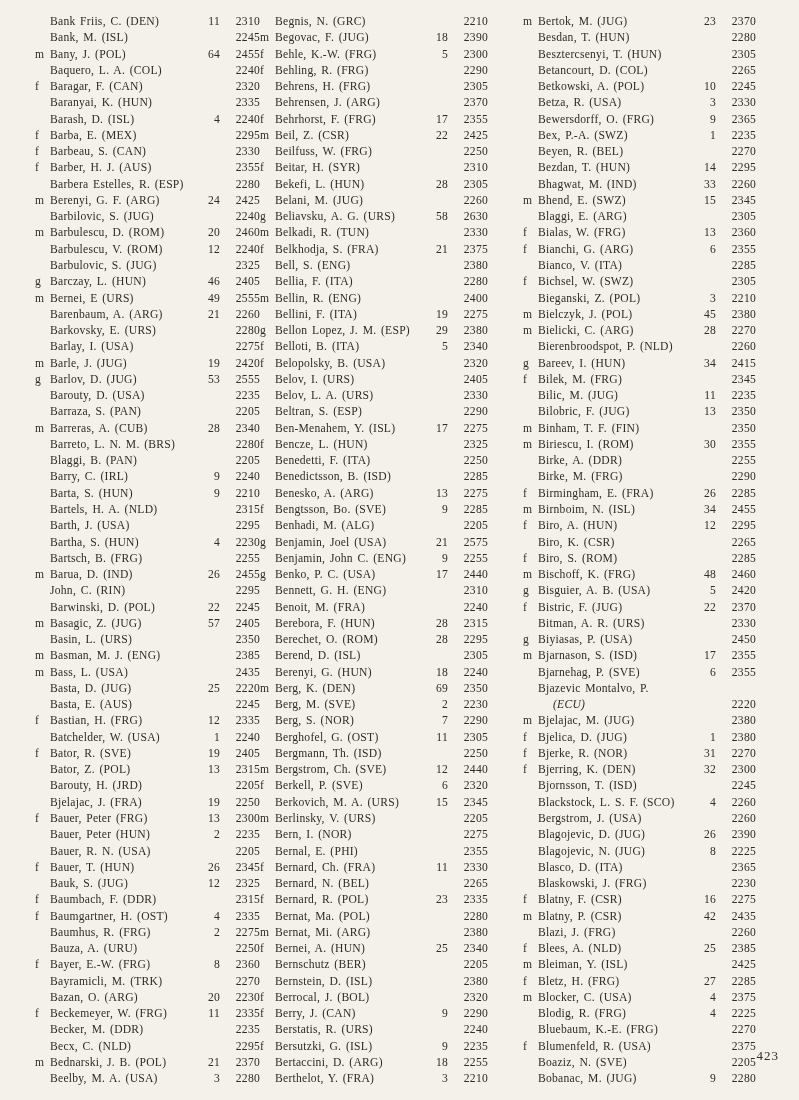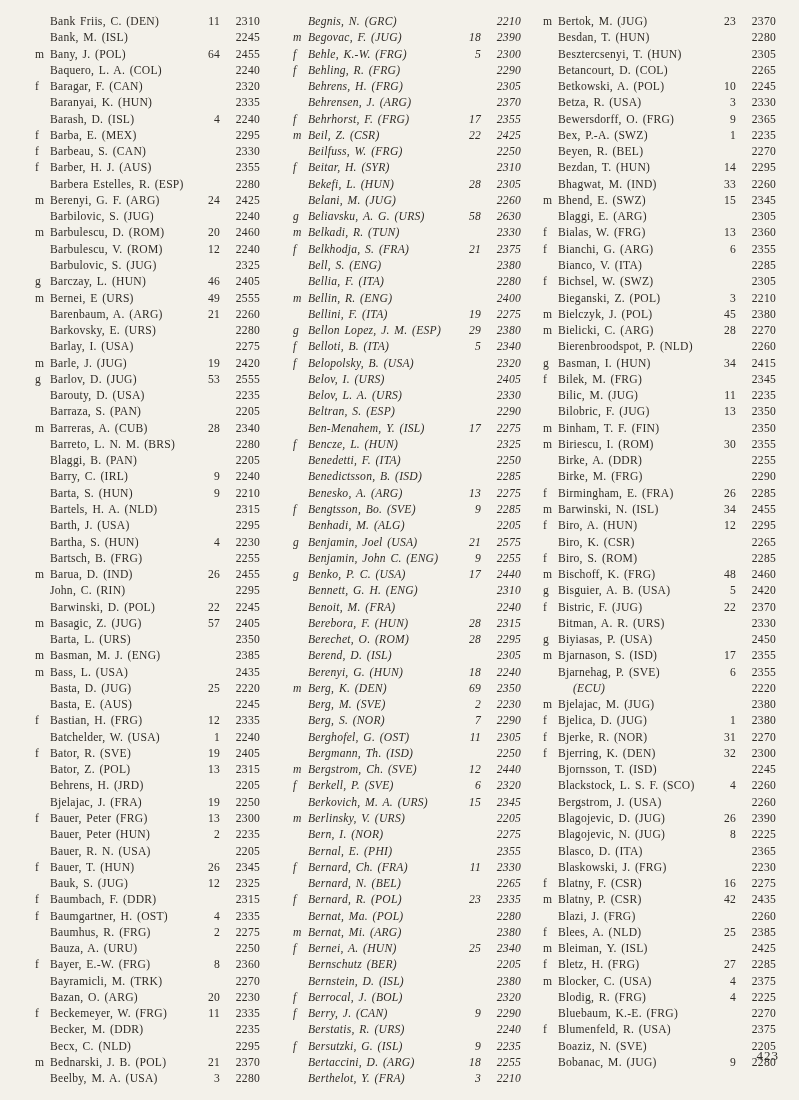--- a/index.html
+++ b/index.html
@@ -14,22 +14,22 @@
     background: #f3f1ea;
     overflow: hidden;
     color: #2f2b26;
   }
   .list-wrap {
     position: absolute;
     top: 14px; left: 35px; right: 14px;
     display: flex;
   }
   .col { flex: 0 0 auto; }
-  .col-1 { width: 225px; margin-right: 33px; }
-  .col-2 { width: 228px; margin-right: 22px; font-style: italic; }
+  .col-1 { width: 225px; }
+  .col-2 { width: 228px; margin-right: 35px; }
   .col-3 { width: 233px; }
   .row {
     display: flex;
     align-items: baseline;
     height: 16.27px;
     font-size: 11.6px;
     line-height: 16.27px;
     letter-spacing: 0.25px;
     word-spacing: 1.5px;
     white-space: nowrap;
@@ -276,21 +276,21 @@
           <span class="rating">2245</span>
         </div>
         <div class="row">
           <span class="prefix">m</span>
           <span class="name">Basagic, Z. (JUG)</span>
           <span class="games">57</span>
           <span class="rating">2405</span>
         </div>
         <div class="row">
           <span class="prefix"></span>
-          <span class="name">Barta, L. (URS)</span>
+          <span class="name">Basin, L. (URS)</span>
           <span class="games"></span>
           <span class="rating">2350</span>
         </div>
         <div class="row">
           <span class="prefix">m</span>
           <span class="name">Basman, M. J. (ENG)</span>
           <span class="games"></span>
           <span class="rating">2385</span>
         </div>
         <div class="row">
@@ -330,21 +330,21 @@
           <span class="rating">2405</span>
         </div>
         <div class="row">
           <span class="prefix"></span>
           <span class="name">Bator, Z. (POL)</span>
           <span class="games">13</span>
           <span class="rating">2315</span>
         </div>
         <div class="row">
           <span class="prefix"></span>
-          <span class="name">Behrens, H. (JRD)</span>
+          <span class="name">Barouty, H. (JRD)</span>
           <span class="games"></span>
           <span class="rating">2205</span>
         </div>
         <div class="row">
           <span class="prefix"></span>
           <span class="name">Bjelajac, J. (FRA)</span>
           <span class="games">19</span>
           <span class="rating">2250</span>
         </div>
         <div class="row">
@@ -970,21 +970,21 @@
           <span class="rating">2270</span>
         </div>
         <div class="row">
           <span class="prefix"></span>
           <span class="name">Bierenbroodspot, P. (NLD)</span>
           <span class="games"></span>
           <span class="rating">2260</span>
         </div>
         <div class="row">
           <span class="prefix">g</span>
-          <span class="name">Basman, I. (HUN)</span>
+          <span class="name">Bareev, I. (HUN)</span>
           <span class="games">34</span>
           <span class="rating">2415</span>
         </div>
         <div class="row">
           <span class="prefix">f</span>
           <span class="name">Bilek, M. (FRG)</span>
           <span class="games"></span>
           <span class="rating">2345</span>
         </div>
         <div class="row">
@@ -1024,21 +1024,21 @@
           <span class="rating">2290</span>
         </div>
         <div class="row">
           <span class="prefix">f</span>
           <span class="name">Birmingham, E. (FRA)</span>
           <span class="games">26</span>
           <span class="rating">2285</span>
         </div>
         <div class="row">
           <span class="prefix">m</span>
-          <span class="name">Barwinski, N. (ISL)</span>
+          <span class="name">Birnboim, N. (ISL)</span>
           <span class="games">34</span>
           <span class="rating">2455</span>
         </div>
         <div class="row">
           <span class="prefix">f</span>
           <span class="name">Biro, A. (HUN)</span>
           <span class="games">12</span>
           <span class="rating">2295</span>
         </div>
         <div class="row">
@@ -1087,20 +1087,26 @@
           <span class="prefix">m</span>
           <span class="name">Bjarnason, S. (ISD)</span>
           <span class="games">17</span>
           <span class="rating">2355</span>
         </div>
         <div class="row">
           <span class="prefix"></span>
           <span class="name">Bjarnehag, P. (SVE)</span>
           <span class="games">6</span>
           <span class="rating">2355</span>
+        </div>
+        <div class="row">
+          <span class="prefix"></span>
+          <span class="name">Bjazevic Montalvo, P.</span>
+          <span class="games"></span>
+          <span class="rating"></span>
         </div>
         <div class="row indent">
           <span class="prefix"></span>
           <span class="name">(ECU)</span>
           <span class="games"></span>
           <span class="rating">2220</span>
         </div>
         <div class="row">
           <span class="prefix">m</span>
           <span class="name">Bjelajac, M. (JUG)</span>

